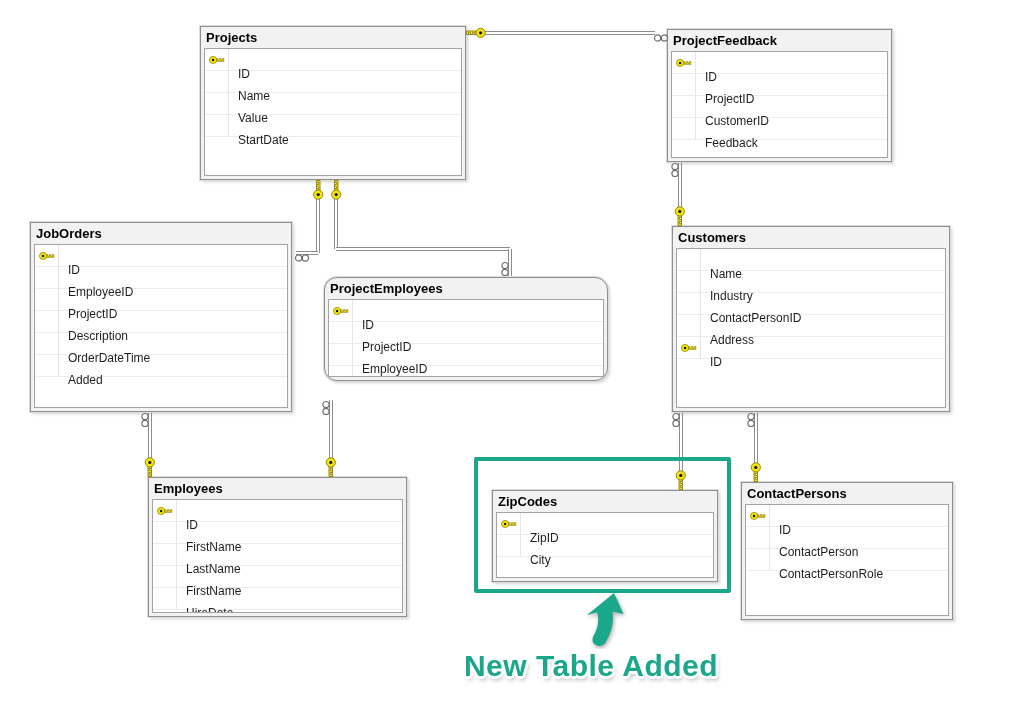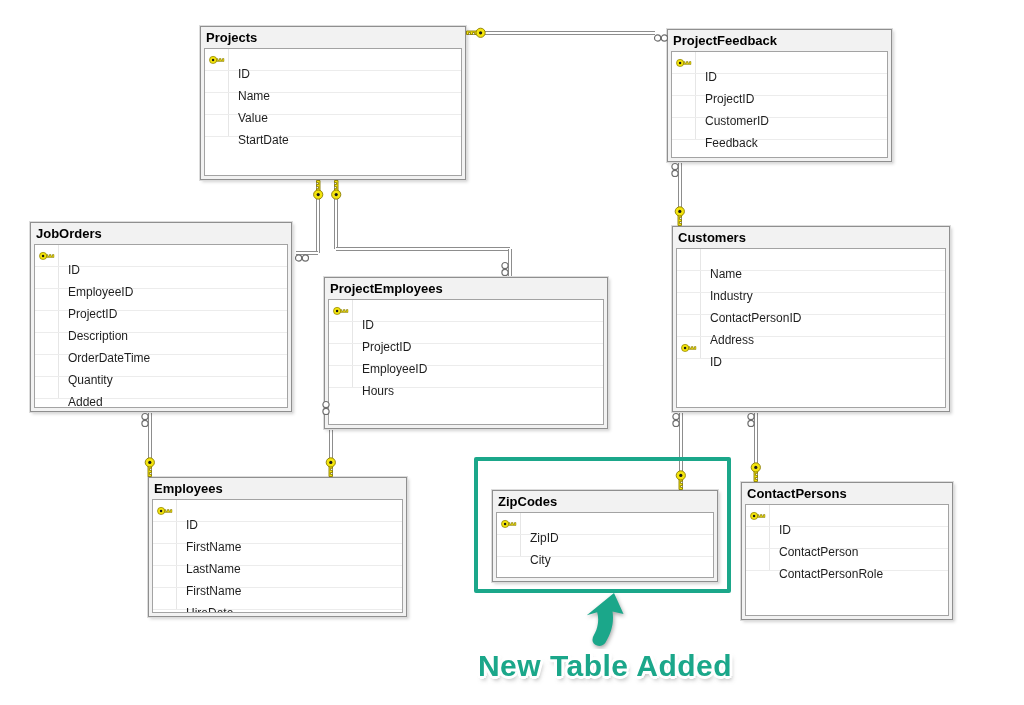--- a/index.html
+++ b/index.html
@@ -236,29 +236,25 @@
           <div class="tbl-row">
             <div class="key-cell"></div>
             <div class="col-name">Description</div>
           </div>
           <div class="tbl-row">
             <div class="key-cell"></div>
             <div class="col-name">OrderDateTime</div>
           </div>
           <div class="tbl-row">
             <div class="key-cell"></div>
-            <div class="col-name">Quantity</div>
-          </div>
-          <div class="tbl-row">
-            <div class="key-cell"></div>
             <div class="col-name">Added</div>
           </div>
         </div>
       </div>
-      <div class="tbl" style="left: 324px; top: 277px; width: 284px; height: 152px;">
+      <div class="tbl" style="left: 324px; top: 277px; width: 284px; height: 104px; border-radius: 13px;">
         <div class="tbl-title">ProjectEmployees</div>
         <div class="tbl-grid">
           <div class="tbl-row">
             <div class="key-cell">
               <div class="end-icon-inner" style="width:9.36px;height:15.600000000000001px;transform:rotate(90deg);"><svg width="9.36" height="15.600000000000001" viewBox="0 0 12 20">
                   <path d="M4.5 0.5 H8 V11 H4.5 V8.7 H6.6 V6.6 H4.5 V4.5 H6.6 V2.6 H4.5 Z" fill="#f4e50c" stroke="#8a7c00" stroke-width="0.9"></path>
                   <circle cx="6.2" cy="14.6" r="4.6" fill="#f4e50c" stroke="#8a7c00" stroke-width="0.9"></circle>
                   <circle cx="6.2" cy="14.6" r="1.6" fill="#1a1a1a"></circle>
                 </svg></div>
             </div>
@@ -380,14 +376,14 @@
             <div class="key-cell"></div>
             <div class="col-name">ContactPersonRole</div>
           </div>
         </div>
       </div>
     </div>
   <div id="hl-box" style="left: 474px; top: 457px; width: 257px; height: 136px; border-color: rgb(27, 167, 138);"></div>
   <svg id="arrow" viewBox="0 0 48 58" width="48" height="58" style="left: 580px; top: 591px;">
     <path id="arrow-path" d="M34 2 L43.5 23 L32.5 20.5 C34.2 31 31.5 42 25.5 51.5 C22.5 56.5 14.5 55.8 12.8 50.8 C11.4 46.5 14.8 43.4 16.4 38.8 C18.9 31.2 18.4 25.8 17.2 21.2 L6.8 24.2 Z" style="filter:drop-shadow(1px 2px 2px rgba(0,0,0,.35));" fill="#1ba78a"></path>
   </svg>
-  <div id="label" style="left: 455px; top: 649px; width: 300px; color: rgb(27, 167, 138);">New Table Added</div>
+  <div id="label" style="left: 441px; top: 649px; width: 300px; color: rgb(27, 167, 138);">New Table Added</div>
 </div>
 
 </body></html>

